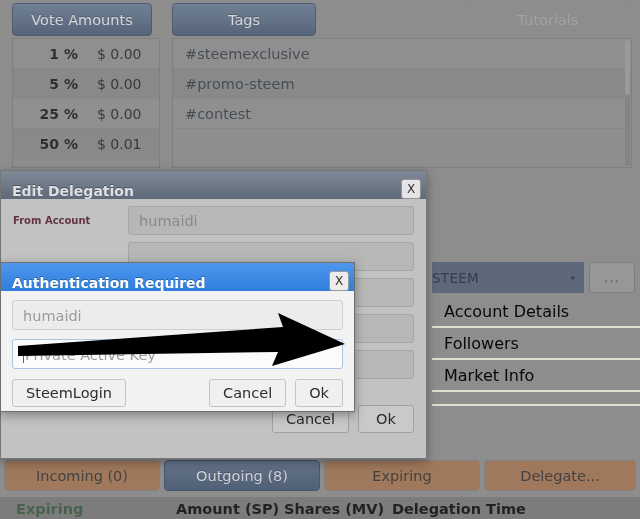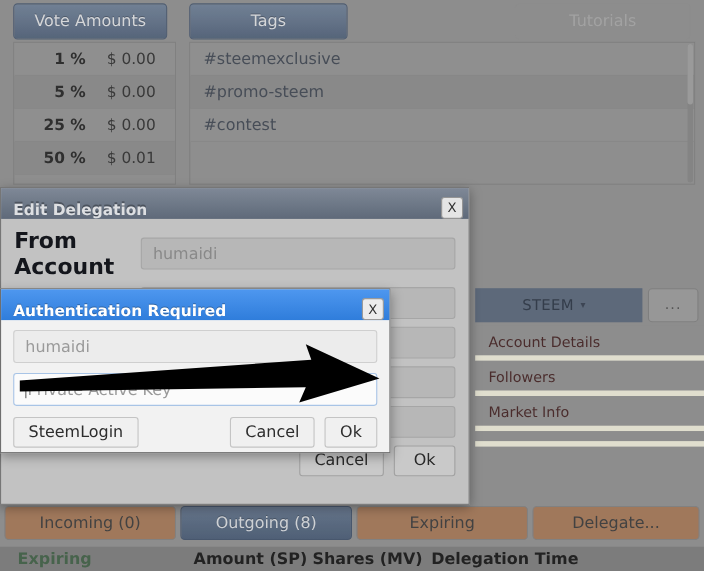--- a/index.html
+++ b/index.html
@@ -127,33 +127,33 @@
     display: block;
     background: #a9a9a9;
     border-radius: 3px;
     width: 100%;
   }
 
   
   .menu-row {
     height: 32px;
     line-height: 32px;
-    font-size: 13px;
-    color: #7f1d1d;
+    font-size: 16px;
+    color: #000000;
     padding-left: 12px;
     box-sizing: border-box;
-    border-bottom: 5px solid #fef9c3;
+    border-bottom: 2px solid #fef9c3;
     background: #9a9a9a;
   }
 
   .selbar {
     position: absolute;
     display: flex;
     align-items: center;
-    justify-content: center;
+    justify-content: space-between;
     background: #4c74ab;
     box-sizing: border-box;
   }
   .selbar .cur {
     font-size: 13.5px;
     color: #23406e;
     padding-right: 6px;
     letter-spacing: .3px;
   }
   .selbar .caret {
@@ -262,23 +262,23 @@
   .dlg-body { padding: 0; }
 
   .field-row {
     display: flex;
     align-items: center;
     padding: 7px 12px 0 12px;
     box-sizing: border-box;
   }
   .field-label {
     width: 115px;
-    font-size: 20px;
+    font-size: 10px;
     font-weight: bold;
-    color: #0f172a;
+    color: #be185d;
   }
   .field-input {
     flex: 1;
     height: 29px;
     line-height: 29px;
     box-sizing: border-box;
     background: #bdbdbd;
     border: 1px solid #ababab;
     border-radius: 3px;
     padding-left: 10px;

